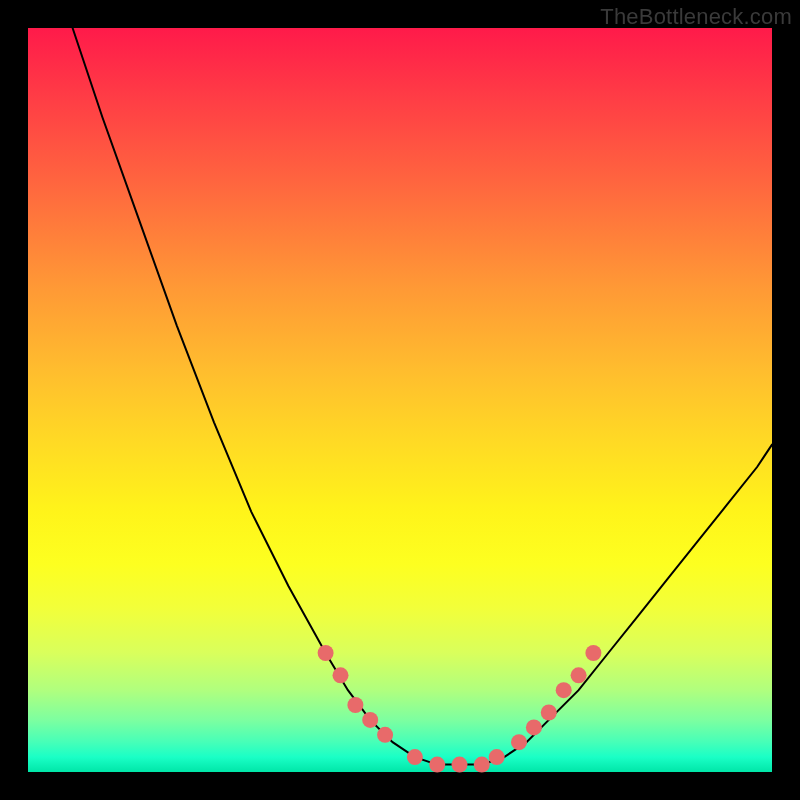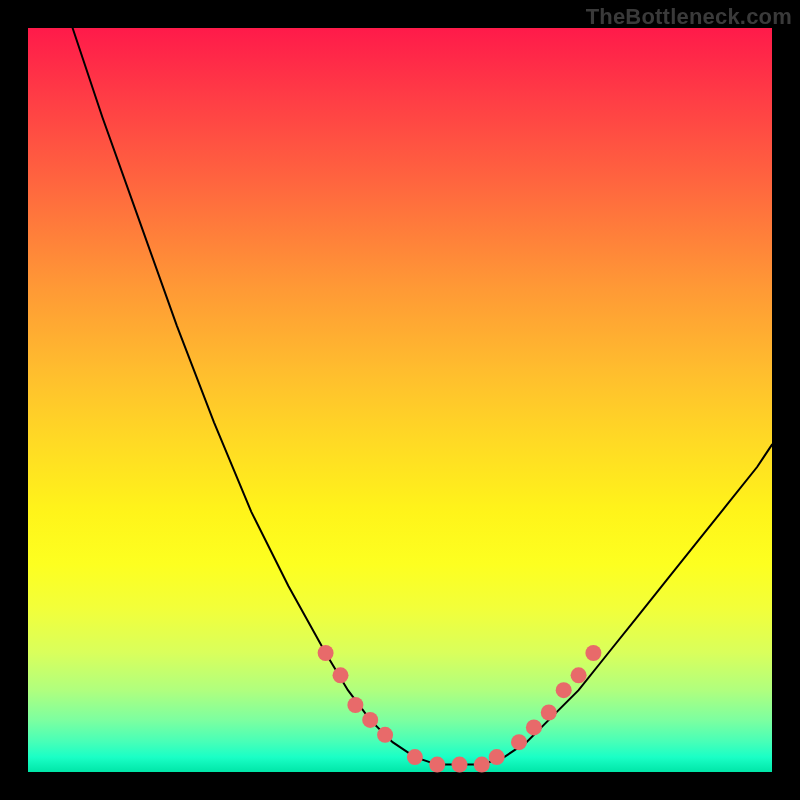--- a/index.html
+++ b/index.html
@@ -43,21 +43,21 @@
       #1affc6 98%,
       #00e6a8 100%
     );
   }
   .watermark {
     position: absolute;
     top: 4px;
     right: 8px;
     color: #3a3a3a;
     font-size: 22px;
-    font-weight: 700;
+    font-weight: 400;
     letter-spacing: 0.2px;
     user-select: none;
   }
   svg.curve {
     position: absolute;
     left: 0;
     top: 0;
     width: 744px;
     height: 744px;
     overflow: visible;

